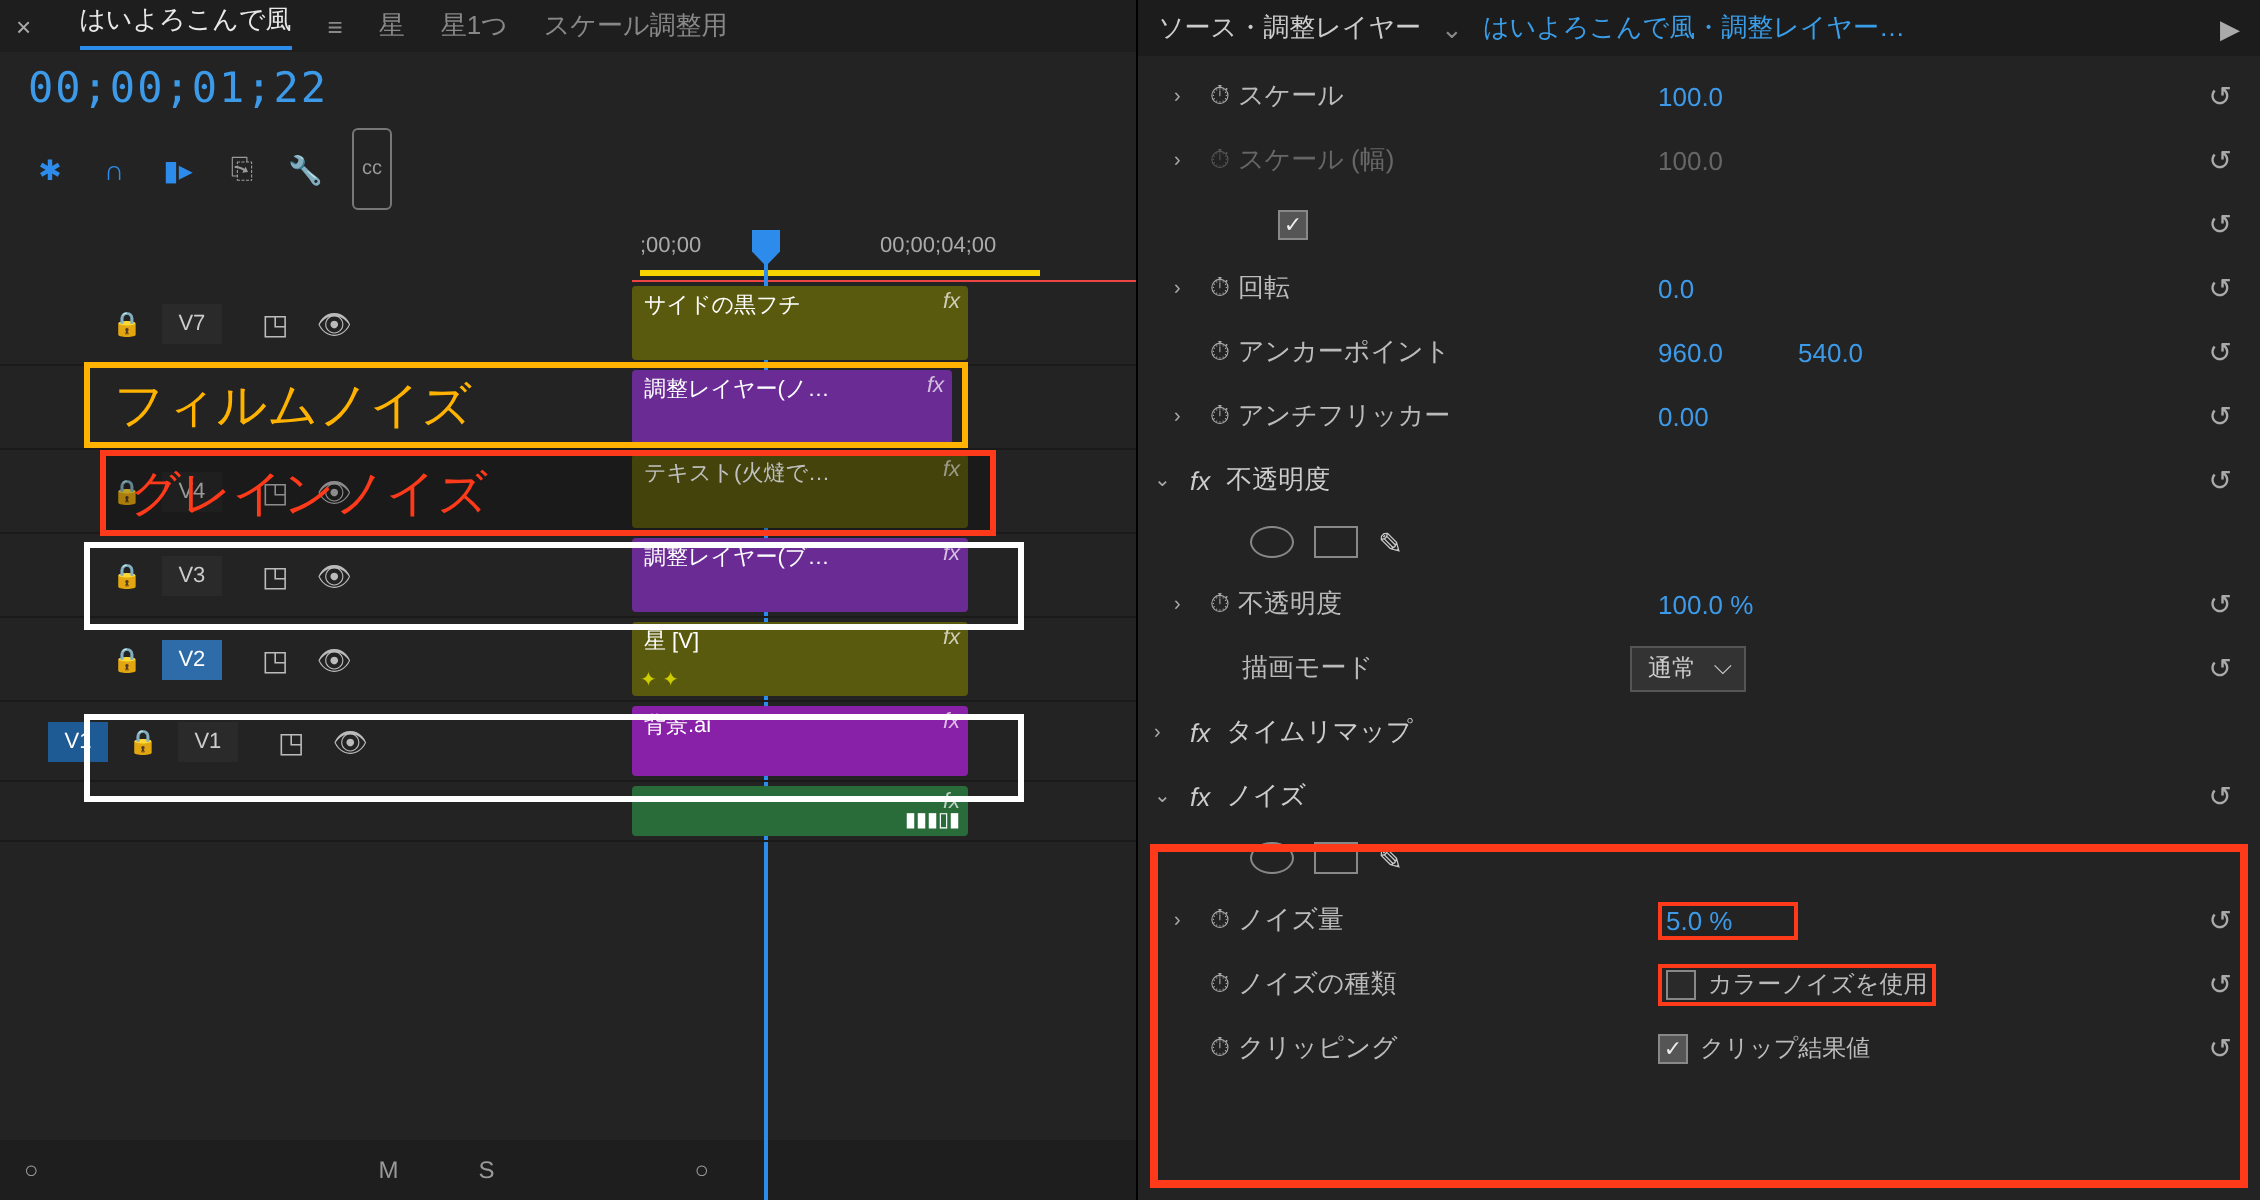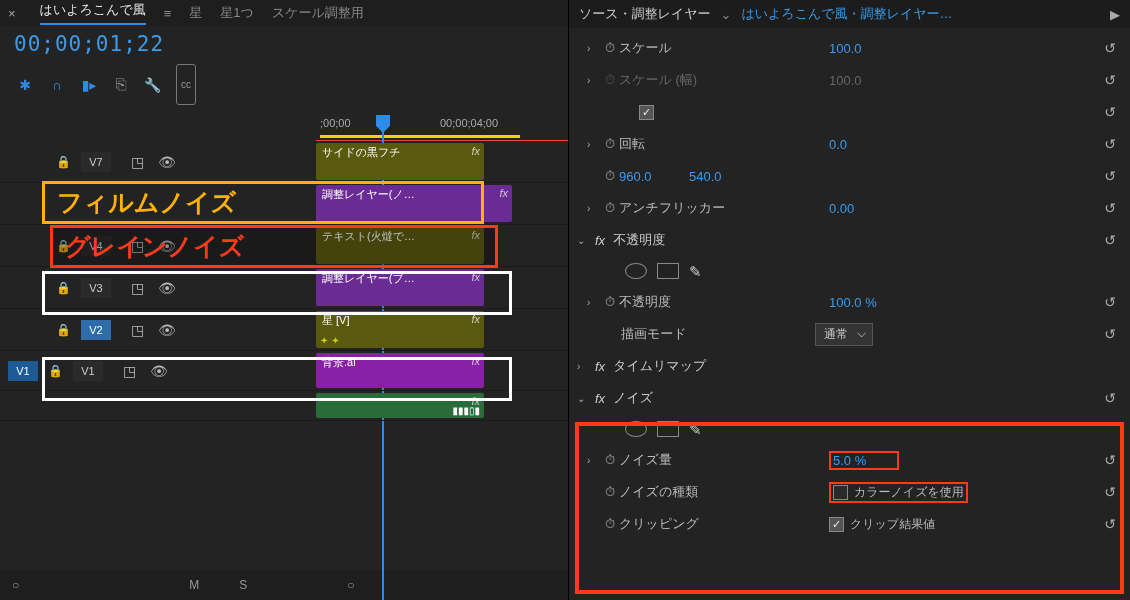--- a/index.html
+++ b/index.html
@@ -28,21 +28,21 @@
   .track-label.sel { background: #2d6ca8; color: #fff; }
   .track-icons { display: flex; gap: 14px; margin-left: 10px; color: #bbb; font-size: 14px; }
   .clip-area { flex: 1; height: 100%; position: relative; }
   .clip { position: absolute; top: 2px; bottom: 2px; border-radius: 2px; padding: 2px 6px; font-size: 11px; color: #fff; overflow: hidden; display: flex; align-items: flex-start; }
   .clip .fx { position: absolute; right: 4px; top: 2px; font-style: italic; color: rgba(255,255,255,.7); font-size: 11px; }
   .clip-olive { background: #5a5a0f; }
   .clip-teal { background: #0a6b78; }
   .clip-purple { background: #6b2b94; }
   .clip-purple2 { background: #8820a8; }
   .clip-white { background: #eee; }
-  .annotation { position: absolute; font-size: 25px; font-weight: 700; padding: 2px 12px; z-index: 5; }
+  .annotation { position: absolute; font-size: 25px; font-weight: 400; padding: 2px 12px; z-index: 5; }
   .ann-yellow { color: #ffb200; border: 3px solid #ffb200; }
   .ann-red { color: #ff3a1a; border: 3px solid #ff3a1a; background: rgba(0,0,0,.25); }
   .ann-box-white { position: absolute; border: 3px solid #fff; z-index: 4; }
   .scroll-foot { height: 30px; background: #1e1e1e; display: flex; align-items: center; padding: 0 12px; gap: 40px; color: #999; font-size: 12px; }
 
   
   .effects-panel { flex: 1; background: #232323; display: flex; flex-direction: column; position: relative; border-left: 1px solid #000; }
   .eff-header { height: 28px; display: flex; align-items: center; padding: 0 10px; gap: 10px; font-size: 13px; background: #1c1c1c; }
   .eff-header .src { color: #ccc; }
   .eff-header .seq { color: #399de8; }
@@ -119,21 +119,21 @@
           <span>サイドの黒フチ</span>
           <span class="fx">fx</span>
         </div>
       </div>
     </div>
 
 
     <div class="track-row">
       <div class="track-head"></div>
       <div class="clip-area">
-        <div class="clip clip-purple" style="left:0; width:196px">
+        <div class="clip clip-purple" style="left:0; width:160px">
           <span>調整レイヤー(ノ…</span>
           <span class="fx">fx</span>
         </div>
       </div>
     </div>
 
     <div class="track-row">
       <div class="track-head">
         <span class="track-lock">🔒</span>
         <span class="track-label">V4</span>
@@ -179,21 +179,21 @@
       <div class="clip-area">
         <div class="clip clip-olive" style="left:0; width:168px">
           <span>星 [V]</span>
           <span class="fx">fx</span>
           <span style="position:absolute;bottom:2px;left:4px;color:#cc0;font-size:10px">✦ ✦</span>
         </div>
       </div>
     </div>
 
     <div class="track-row" style="height:40px">
-      <div class="track-head" style="padding-left:8px">
+      <div class="track-head" style="padding-left:24px">
         <span class="track-label sel" style="background:#1e5a94">V1</span>
         <span class="track-lock">🔒</span>
         <span class="track-label">V1</span>
         <div class="track-icons">
             <span>◳</span>
             <span>👁</span>
           </div>
       </div>
       <div class="clip-area">
         <div class="clip clip-purple2" style="left:0; width:168px">
@@ -257,20 +257,21 @@
     <div class="prop-row">
       <span class="prop-twisty">›</span>
       <span class="prop-stop">⏱</span>
       <span class="prop-label">回転</span>
       <span class="prop-val">0.0</span>
       <span class="prop-reset">↺</span>
     </div>
     <div class="prop-row">
       <span class="prop-twisty"></span>
       <span class="prop-stop">⏱</span>
+      <span class="prop-label">アンカーポイント</span>
       <span class="prop-val">960.0</span>
       <span class="prop-val">540.0</span>
       <span class="prop-reset">↺</span>
     </div>
     <div class="prop-row">
       <span class="prop-twisty">›</span>
       <span class="prop-stop">⏱</span>
       <span class="prop-label">アンチフリッカー</span>
       <span class="prop-val">0.00</span>
       <span class="prop-reset">↺</span>

